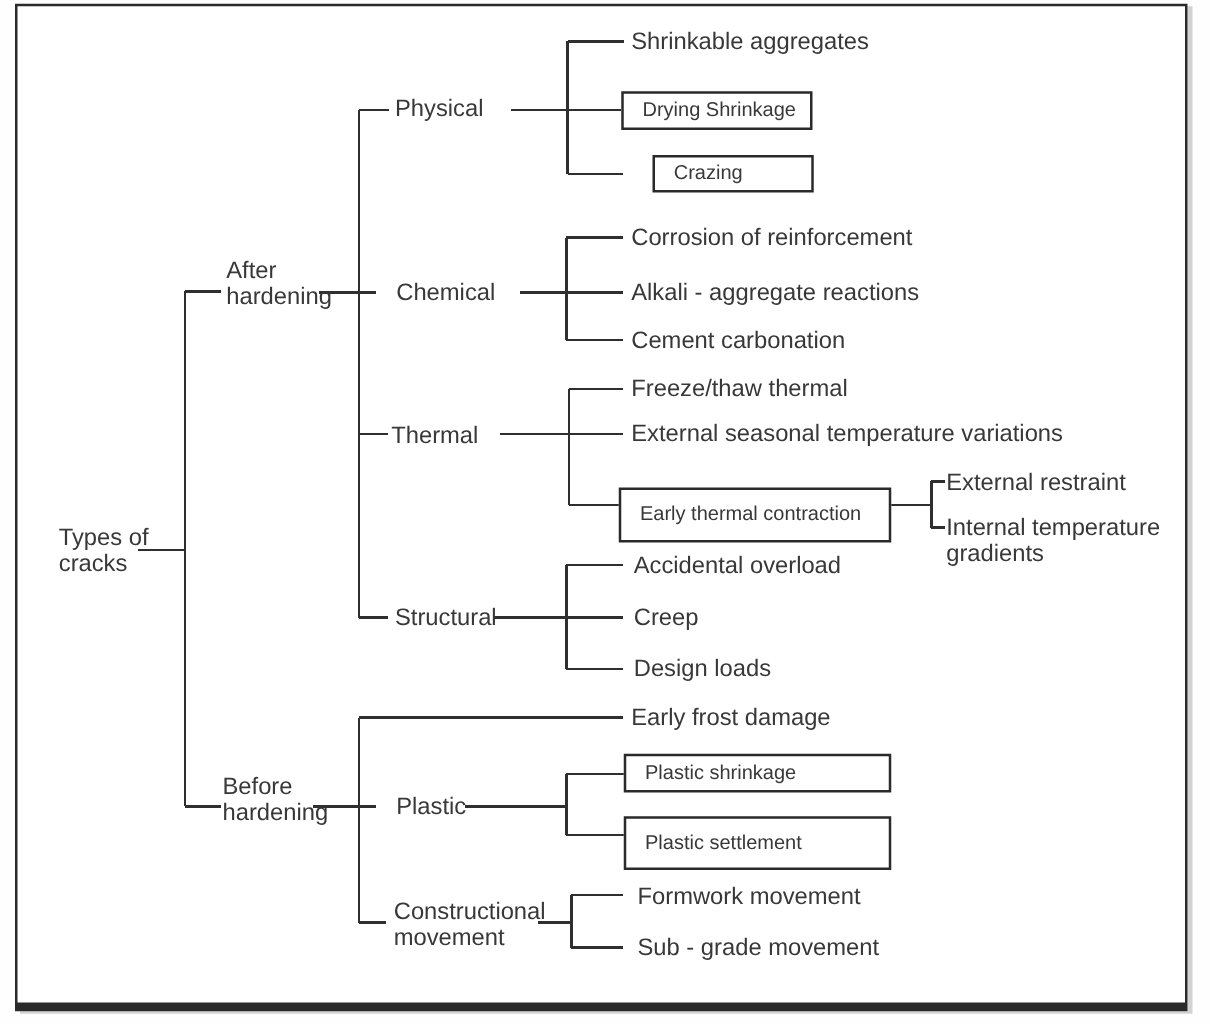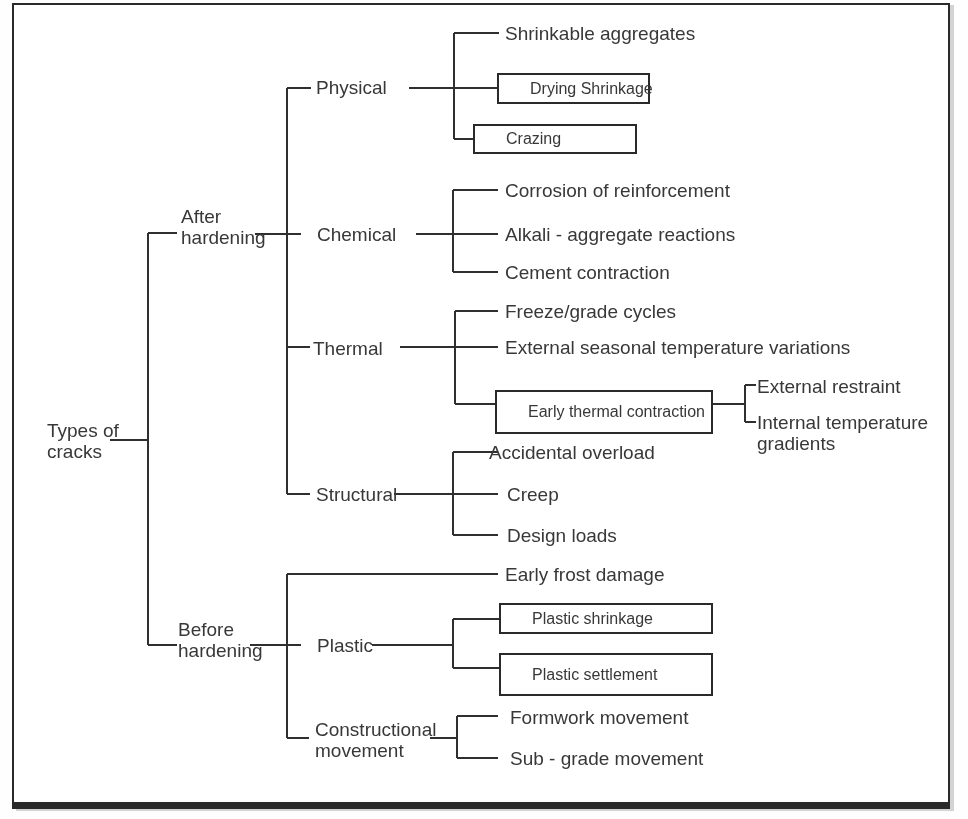--- a/index.html
+++ b/index.html
@@ -24,21 +24,21 @@
     font-size:19px;line-height:21px;
     color:#383838;
     white-space:pre-line;
   }
   .node-box{
     position:absolute;
     box-sizing:border-box;
     border:2px solid #2a2a2a;
     background:#ffffff;
     display:flex;align-items:center;
-    padding-left:31px;
+    padding-left:15px;
     font-size:16px;color:#383838;
     white-space:nowrap;
   }
 </style>
 </head>
 <body>
 
 <div id="stage">
   <div id="frame"></div>
 
@@ -65,38 +65,38 @@
 
   <div class="lbl" style="left:316px;top:77px">Physical</div>
   <div class="lbl" style="left:317px;top:224px">Chemical</div>
   <div class="lbl" style="left:313px;top:338px">Thermal</div>
   <div class="lbl" style="left:316px;top:484px">Structural</div>
 
   <div class="lbl" style="left:505px;top:23px">Shrinkable aggregates</div>
   <div class="node-box" style="left:497px;top:73px;width:153px;height:31px">
     <span>Drying Shrinkage</span>
   </div>
-  <div class="node-box" style="left:473px;top:124px;width:164px;height:30px">
+  <div class="node-box" style="left:522px;top:124px;width:129px;height:30px">
     <span>Crazing</span>
   </div>
 
   <div class="lbl" style="left:505px;top:180px">Corrosion of reinforcement</div>
   <div class="lbl" style="left:505px;top:224px">Alkali - aggregate reactions</div>
-  <div class="lbl" style="left:505px;top:262px">Cement contraction</div>
+  <div class="lbl" style="left:505px;top:262px">Cement carbonation</div>
 
-  <div class="lbl" style="left:505px;top:301px">Freeze/grade cycles</div>
+  <div class="lbl" style="left:505px;top:301px">Freeze/thaw thermal</div>
   <div class="lbl" style="left:505px;top:337px">External seasonal temperature variations</div>
   <div class="node-box" style="left:495px;top:390px;width:218px;height:44px">
     <span>Early thermal contraction</span>
   </div>
   <div class="lbl" style="left:757px;top:376px">External restraint</div>
   <div class="lbl" style="left:757px;top:412px">Internal temperature
 gradients</div>
 
-  <div class="lbl" style="left:489px;top:442px">Accidental overload</div>
+  <div class="lbl" style="left:507px;top:442px">Accidental overload</div>
   <div class="lbl" style="left:507px;top:484px">Creep</div>
   <div class="lbl" style="left:507px;top:525px">Design loads</div>
 
   <div class="lbl" style="left:505px;top:564px">Early frost damage</div>
 
   <div class="lbl" style="left:317px;top:635px">Plastic</div>
   <div class="lbl" style="left:315px;top:719px">Constructional
 movement</div>
 
   <div class="node-box" style="left:499px;top:603px;width:214px;height:31px">

